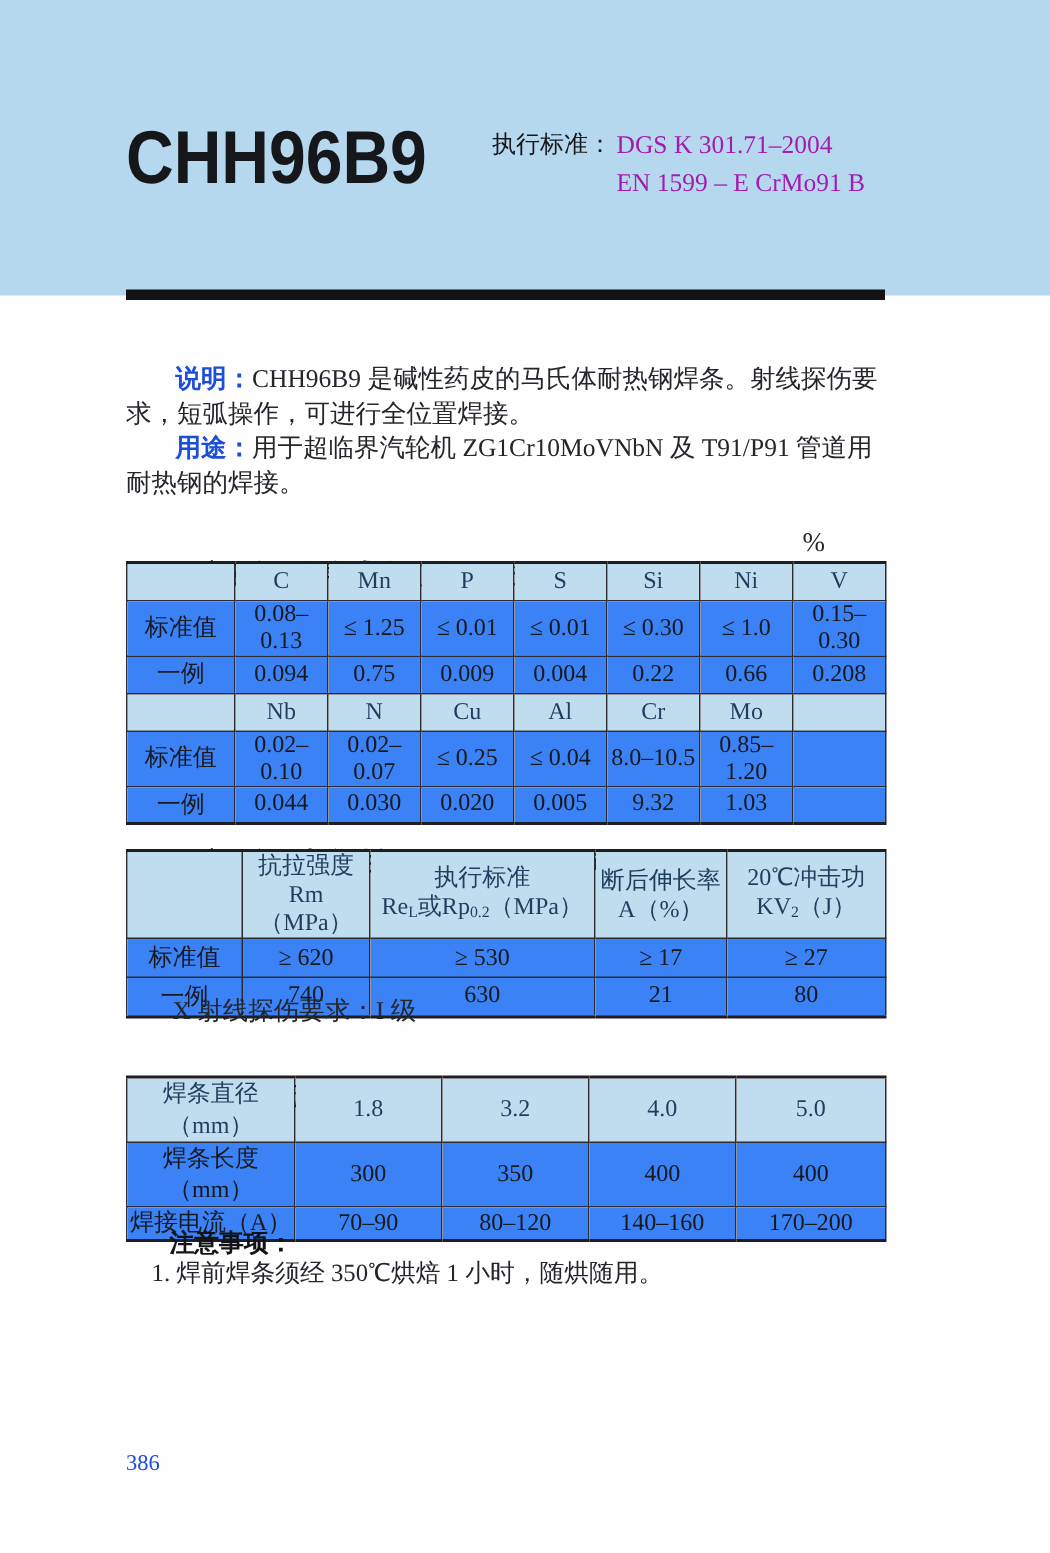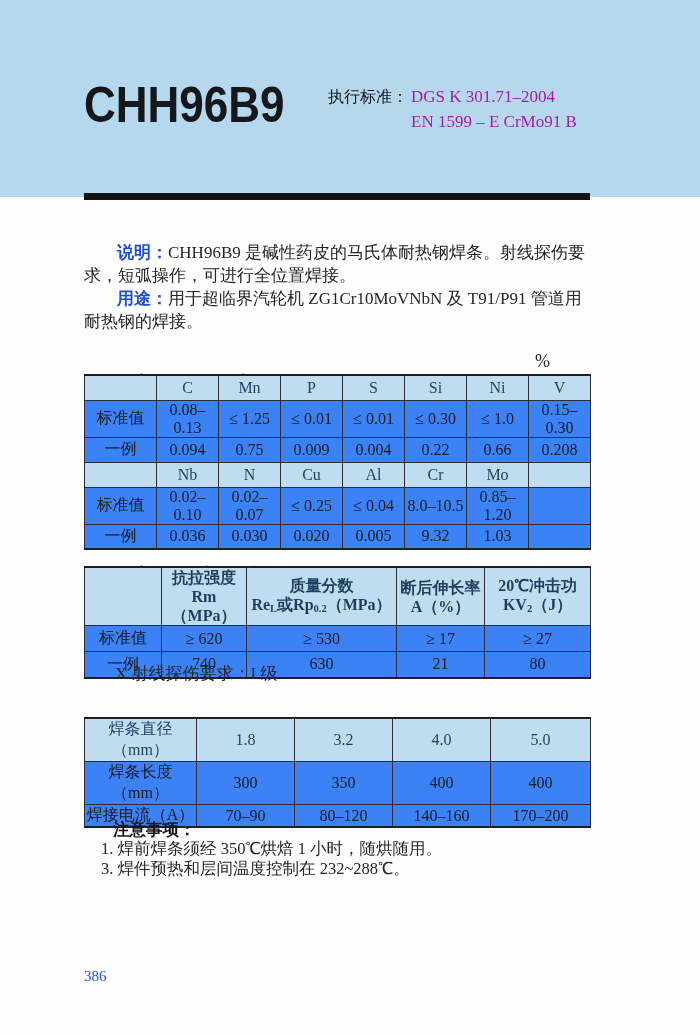--- a/index.html
+++ b/index.html
@@ -41,21 +41,21 @@
   table.t{border-collapse:collapse;table-layout:fixed;position:absolute;left:84px;width:506px;}
   table.t td{
     border:1.3px solid #2c2c34;text-align:center;vertical-align:middle;
     padding:0;font-size:16px;color:#17191d;overflow:hidden;
   }
   table.t tr:first-child td{border-top:2.4px solid #1d1d24;}
   table.t tr:last-child td{border-bottom:2.4px solid #1d1d24;}
   tr.row-head td{background:#c0ddef;color:#1e3e5d;}
   tr.row-data td{background:#3b82f6;}
   .t-chem tr{height:25px;}
-  .t-mech tr.row-head{height:40px;font-weight:bold;}
+  .t-mech tr.row-head{height:40px;}
   .t-mech tr.row-data{height:26px;}
   .t-cur tr{height:20px;}
   .hline{line-height:19px;}
 
   .xray{position:absolute;left:84px;top:662px;width:416px;font-size:17px;padding-left:0;color:#24262b;}
   .xray span{padding-left:31px;}
 
   
   .notes{position:absolute;left:84px;top:819px;width:512px;}
   .notes-title{
@@ -155,21 +155,21 @@
           <td>0.02–0.10</td>
           <td>0.02–0.07</td>
           <td>≤ 0.25</td>
           <td>≤ 0.04</td>
           <td>8.0–10.5</td>
           <td>0.85–1.20</td>
           <td></td>
         </tr>
         <tr class="row-data">
           <td>一例</td>
-          <td>0.036</td>
+          <td>0.044</td>
           <td>0.030</td>
           <td>0.020</td>
           <td>0.005</td>
           <td>9.32</td>
           <td>1.03</td>
           <td></td>
         </tr>
       </tbody>
   </table>
 
@@ -187,21 +187,21 @@
     <tbody>
         <tr class="row-head">
           <td>
             <div class="hline"><span></span></div>
           </td>
           <td>
             <div class="hline"><span>抗拉强度</span></div>
             <div class="hline"><span>Rm（MPa）</span></div>
           </td>
           <td>
-            <div class="hline"><span>质量分数</span></div>
+            <div class="hline"><span>执行标准</span></div>
             <div class="hline"><span>Re</span><span class="sub">L</span><span>或Rp</span><span class="sub">0.2</span><span>（MPa）</span></div>
           </td>
           <td>
             <div class="hline"><span>断后伸长率</span></div>
             <div class="hline"><span>A（%）</span></div>
           </td>
           <td>
             <div class="hline"><span>20℃冲击功</span></div>
             <div class="hline"><span>KV</span><span class="sub">2</span><span>（J）</span></div>
           </td>
@@ -256,18 +256,17 @@
           <td>80–120</td>
           <td>140–160</td>
           <td>170–200</td>
         </tr>
       </tbody>
   </table>
 
   <div class="notes">
     <div class="notes-title">注意事项：</div>
     <div class="note-item">1. 焊前焊条须经 350℃烘焙 1 小时，随烘随用。</div>
-    <div class="note-item">3. 焊件预热和层间温度控制在 232~288℃。</div>
   </div>
 
   <div class="page-number">386</div>
 
 </div>
 
 </body></html>

